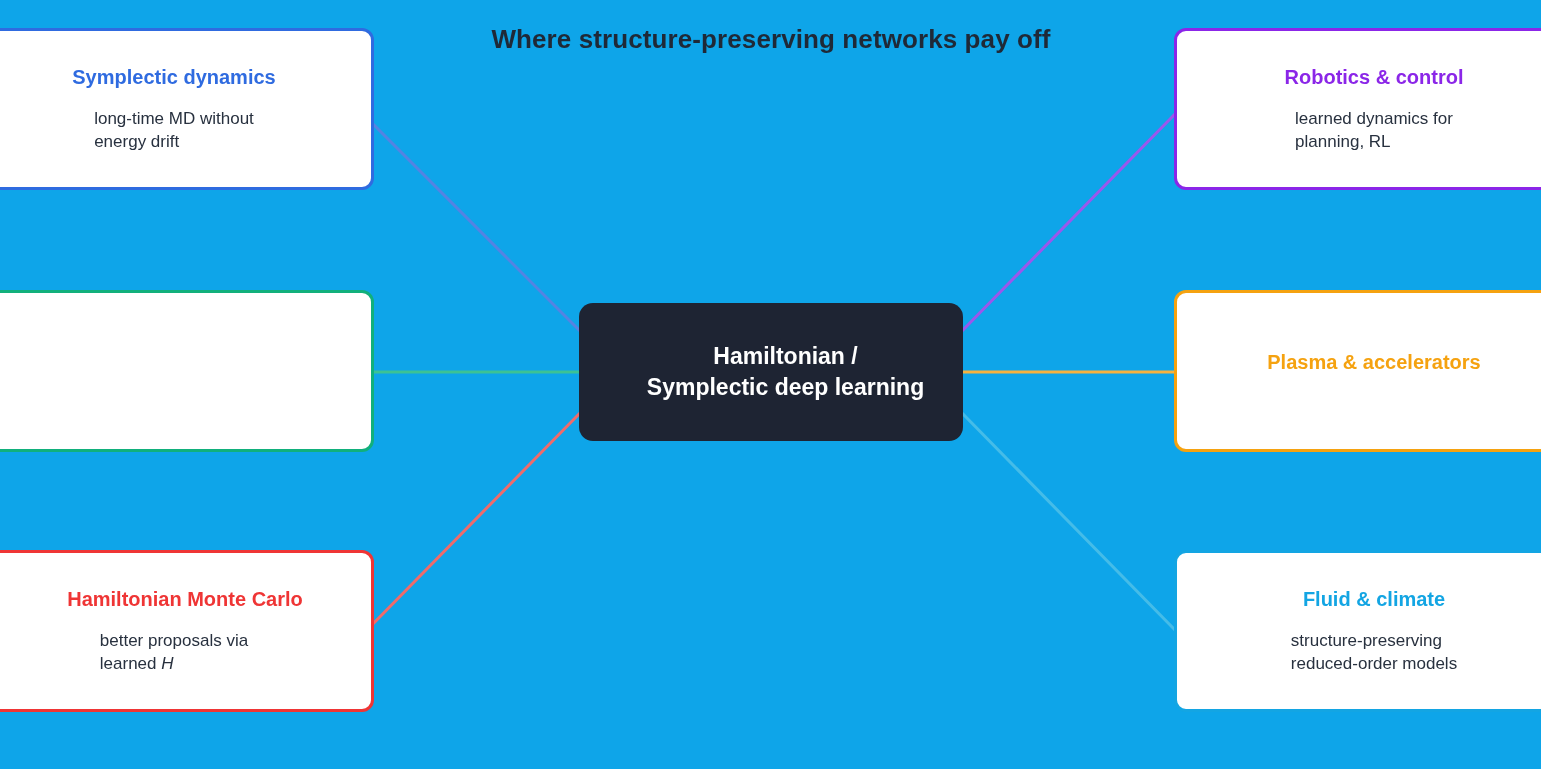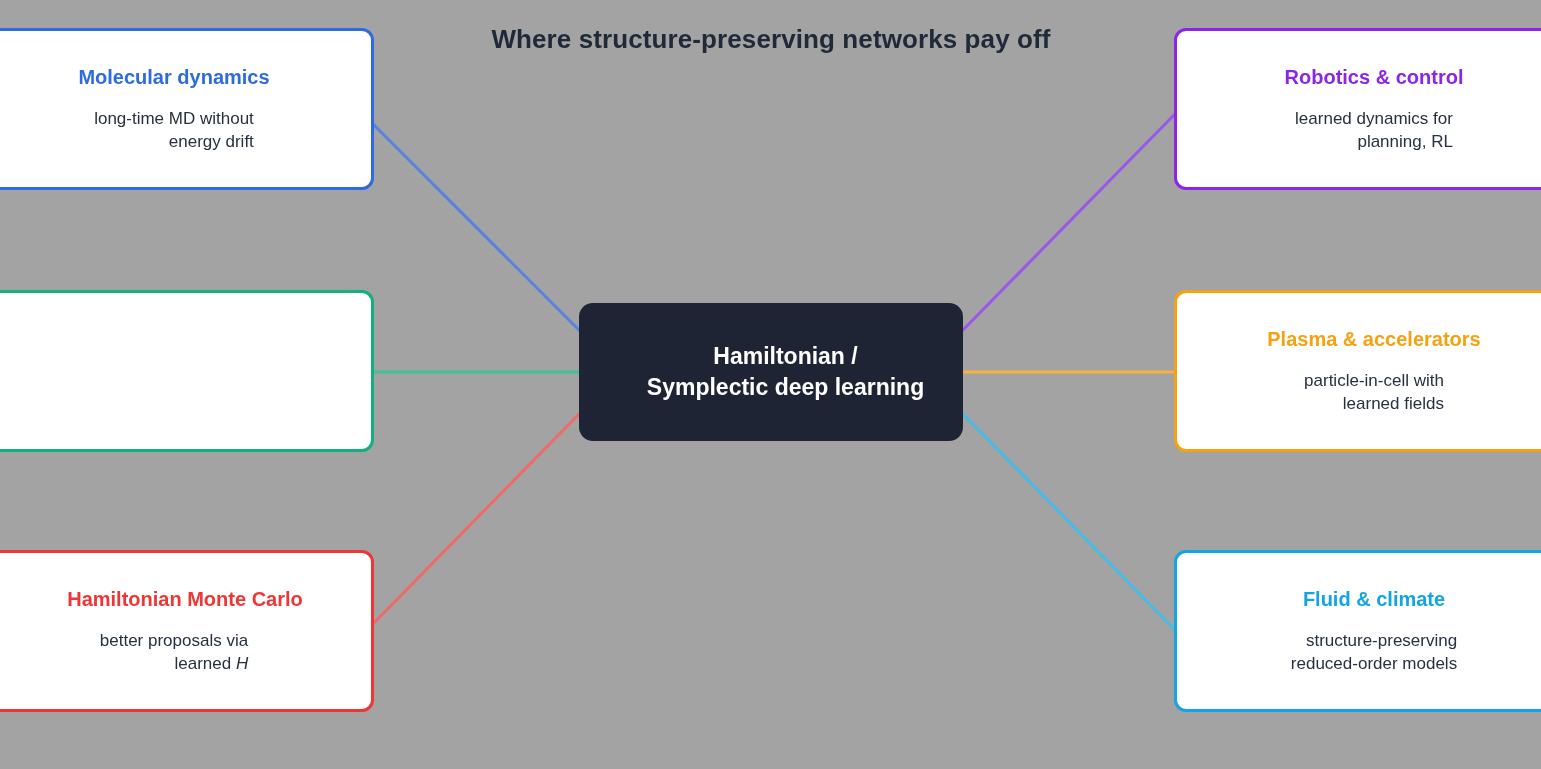--- a/index.html
+++ b/index.html
@@ -8,21 +8,21 @@
     background: #ffffff;
   }
   body {
     font-family: "Liberation Sans", sans-serif;
     -webkit-font-smoothing: antialiased;
   }
   #canvas {
     position: relative;
     width: 1541px;
     height: 769px;
-    background: #a3a3a3;
+    background: #0ea5e9;
     overflow: hidden;
   }
   #connector-layer {
     position: absolute;
     left: 0;
     top: 0;
     width: 1541px;
     height: 769px;
     pointer-events: none;
   }
@@ -55,21 +55,21 @@
     font-size: 20px;
     font-weight: bold;
     line-height: 1.25;
     text-align: center;
     white-space: nowrap;
     margin: 0 0 18px 0;
   }
   .branch-desc {
     font-size: 17px;
     line-height: 1.3;
-    text-align: right;
+    text-align: left;
     color: #28313f;
     margin: 0;
   }
   .branch-desc em {
     font-style: italic;
   }
   #central-node {
     position: absolute;
     left: 579px;
     top: 303px;
@@ -102,40 +102,39 @@
       <line x1="367" y1="372" x2="962" y2="372" stroke="#3cc295" stroke-width="3" stroke-linecap="round"></line>
       <line x1="367" y1="630" x2="580" y2="413" stroke="#ef6b6b" stroke-width="3" stroke-linecap="round"></line>
       <line x1="962" y1="331" x2="1175" y2="114" stroke="#9b57ec" stroke-width="3" stroke-linecap="round"></line>
       <line x1="962" y1="372" x2="1175" y2="372" stroke="#f6b23f" stroke-width="3" stroke-linecap="round"></line>
       <line x1="962" y1="413" x2="1175" y2="630" stroke="#45bce8" stroke-width="3" stroke-linecap="round"></line>
     </svg>
 
   <div id="diagram-title">Where structure-preserving networks pay off</div>
 
   <div class="branch-card" style="left: -26px; top: 28px; width: 400px; height: 162px; border-color: rgb(47, 107, 224);">
-    <div class="branch-title" style="color: rgb(47, 107, 224);">Molecular dynamics</div>
+    <div class="branch-title" style="color: rgb(47, 107, 224);">Symplectic dynamics</div>
     <div class="branch-desc">long-time MD without<br>energy drift</div>
   </div>
 
   <div class="branch-card" style="left: -26px; top: 290px; width: 400px; height: 162px; border-color: rgb(17, 176, 124);">
   </div>
 
   <div class="branch-card" style="left: -26px; top: 550px; width: 400px; height: 162px; border-color: rgb(239, 53, 53);">
     <div class="branch-title" style="color: rgb(239, 53, 53); margin-left: 22px;">Hamiltonian Monte Carlo</div>
     <div class="branch-desc">better proposals via<br>learned <em>H</em></div>
   </div>
 
   <div class="branch-card" style="left: 1174px; top: 28px; width: 400px; height: 162px; border-color: rgb(139, 38, 232);">
     <div class="branch-title" style="color: rgb(139, 38, 232);">Robotics &amp; control</div>
     <div class="branch-desc">learned dynamics for<br>planning, RL</div>
   </div>
 
   <div class="branch-card" style="left: 1174px; top: 290px; width: 400px; height: 162px; border-color: rgb(245, 162, 16);">
     <div class="branch-title" style="color: rgb(245, 162, 16);">Plasma &amp; accelerators</div>
-    <div class="branch-desc">particle-in-cell with<br>learned fields</div>
   </div>
 
   <div class="branch-card" style="left: 1174px; top: 550px; width: 400px; height: 162px; border-color: rgb(19, 165, 227);">
     <div class="branch-title" style="color: rgb(19, 165, 227);">Fluid &amp; climate</div>
     <div class="branch-desc">structure-preserving<br>reduced-order models</div>
   </div>
 
   <div id="central-node" style="background: rgb(30, 36, 51);">
     <div id="central-node-label" style="color: rgb(255, 255, 255);">Hamiltonian /
 Symplectic deep learning</div>

